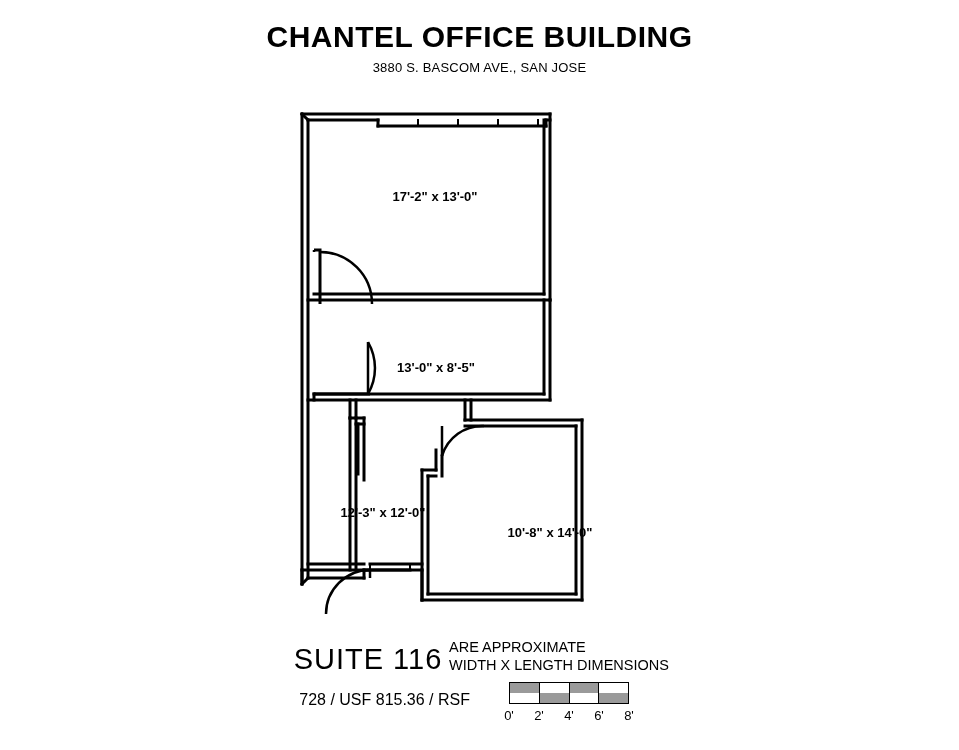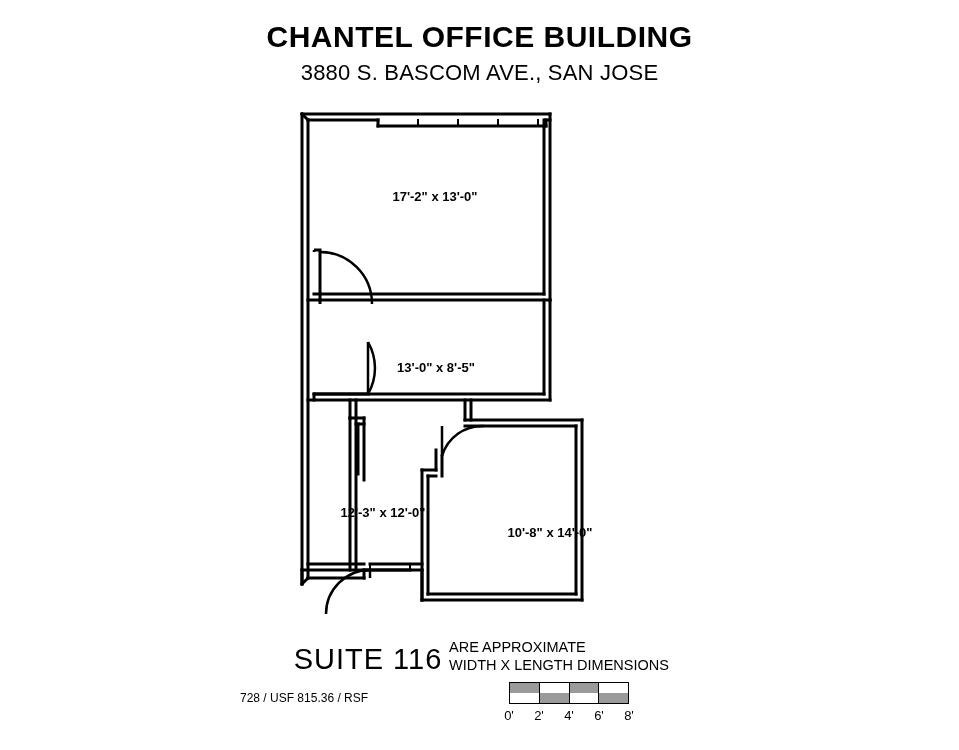--- a/index.html
+++ b/index.html
@@ -28,21 +28,21 @@
     font-size: 30px;
     font-weight: bold;
     letter-spacing: 0.5px;
   }
   .subtitle {
     position: absolute;
     top: 60px;
     left: 0;
     width: 959px;
     text-align: center;
-    font-size: 22px;
+    font-size: 13px;
     letter-spacing: 0.2px;
   }
   .plan {
     position: absolute;
     top: 100px;
     left: 250px;
     width: 430px;
     height: 520px;
   }
   .plan svg {
@@ -63,22 +63,22 @@
     text-align: center;
     font-size: 29px;
     font-weight: normal;
     letter-spacing: 1px;
   }
   .areas {
     position: absolute;
     left: 240px;
     top: 691px;
     width: 230px;
-    text-align: left;
-    font-size: 12px;
+    text-align: right;
+    font-size: 16px;
   }
   .approx {
     position: absolute;
     left: 449px;
     top: 638px;
     font-size: 14.5px;
     line-height: 1.25;
     white-space: nowrap;
   }
   .scalebar {

